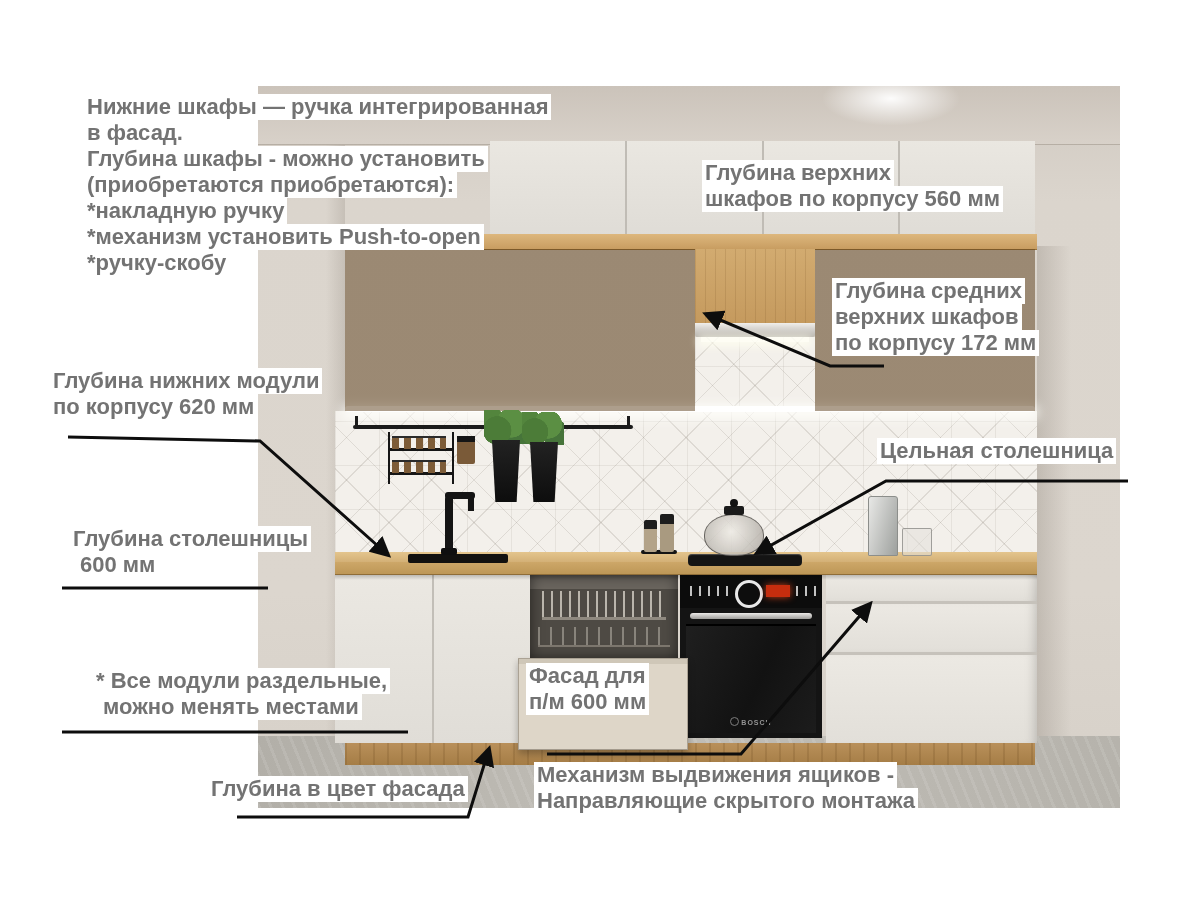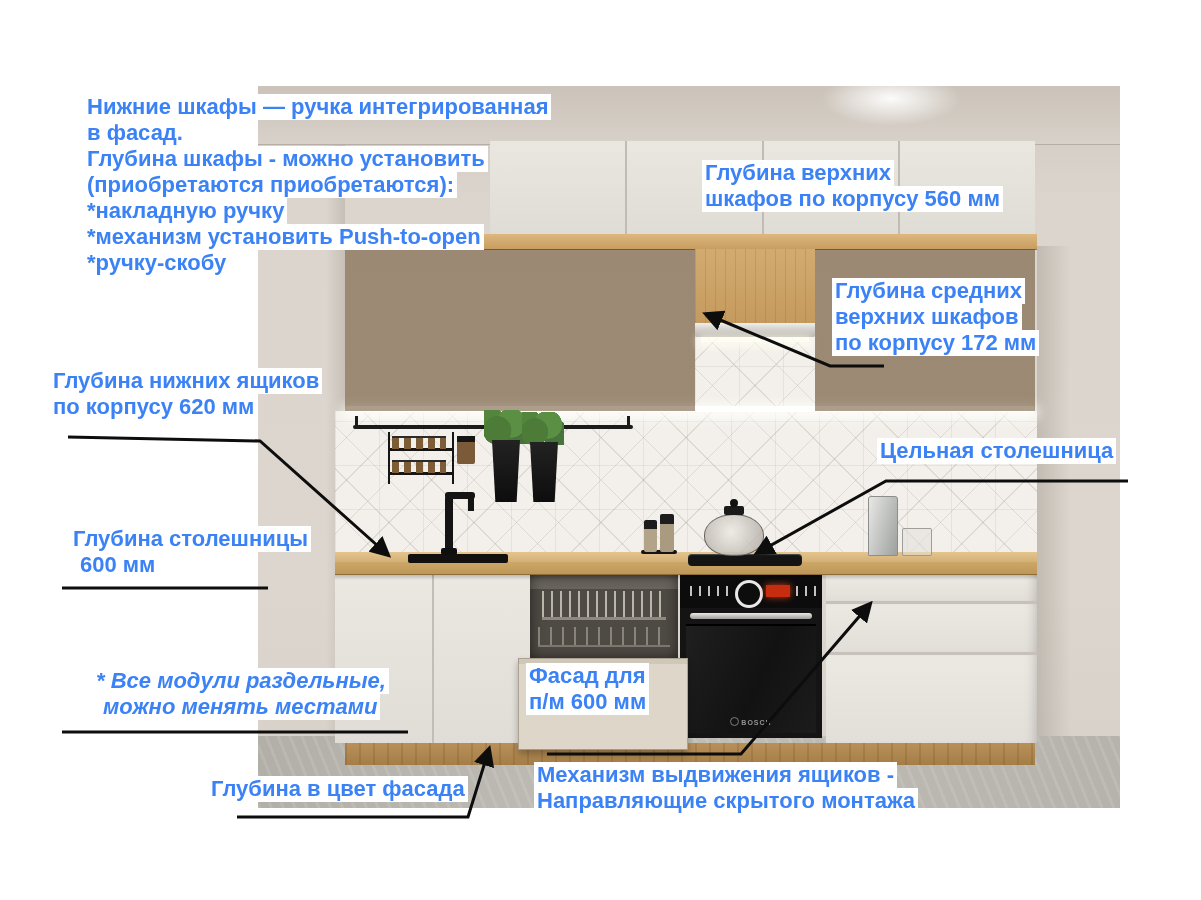--- a/index.html
+++ b/index.html
@@ -140,24 +140,24 @@
         background:linear-gradient(180deg,#1d1d1d 0 10px,#a99a80 10px 100%);}
   .cjar-tray{left:383px;top:464px;width:36px;height:4px;background:#151515;border-radius:2px;}
   .board{left:610px;top:410px;width:28px;height:58px;border:1px solid #8c8e8b;border-radius:3px 3px 1px 1px;
         background:linear-gradient(105deg,#e8e8e6,#9da09d);}
   .cup{left:644px;top:442px;width:28px;height:26px;border:1px solid rgba(140,140,135,.8);
         background:rgba(225,224,218,.55);border-radius:2px;}
   
   .arrows{position:absolute;left:0;top:0;width:1201px;height:900px;pointer-events:none;}
   .arrows polyline,.arrows line{fill:none;stroke:#0d0d0d;stroke-width:3;}
   
-  .lbl{position:absolute;font-weight:bold;font-size:22px;line-height:26px;color:#3b82f6;}
+  .lbl{position:absolute;font-weight:bold;font-size:22px;line-height:26px;color:#737373;}
   .lbl span{display:table;white-space:nowrap;background:#ffffff;padding:0 3px;}
   .lbl .ind{margin-left:7px;}
-  .italic{font-style:italic;}
+  .italic{}
 </style>
 </head>
 <body>
 
 <div class="canvas">
 
   <div class="photo">
     <div class="wall"></div>
     <div class="corner-shade"></div>
     <div class="right-shade"></div>
@@ -281,21 +281,21 @@
     <span>шкафов по корпусу 560 мм</span>
   </div>
 
   <div class="lbl" style="left:832px;top:278px">
     <span>Глубина средних</span>
     <span>верхних шкафов</span>
     <span>по корпусу 172 мм</span>
   </div>
 
   <div class="lbl" style="left:50px;top:368px">
-    <span>Глубина нижних ящиков</span>
+    <span>Глубина нижних модули</span>
     <span>по корпусу 620 мм</span>
   </div>
 
   <div class="lbl" style="left:70px;top:526px">
     <span>Глубина столешницы</span>
     <span class="ind">600 мм</span>
   </div>
 
   <div class="lbl" style="left:877px;top:438px">
     <span>Цельная столешница</span>

